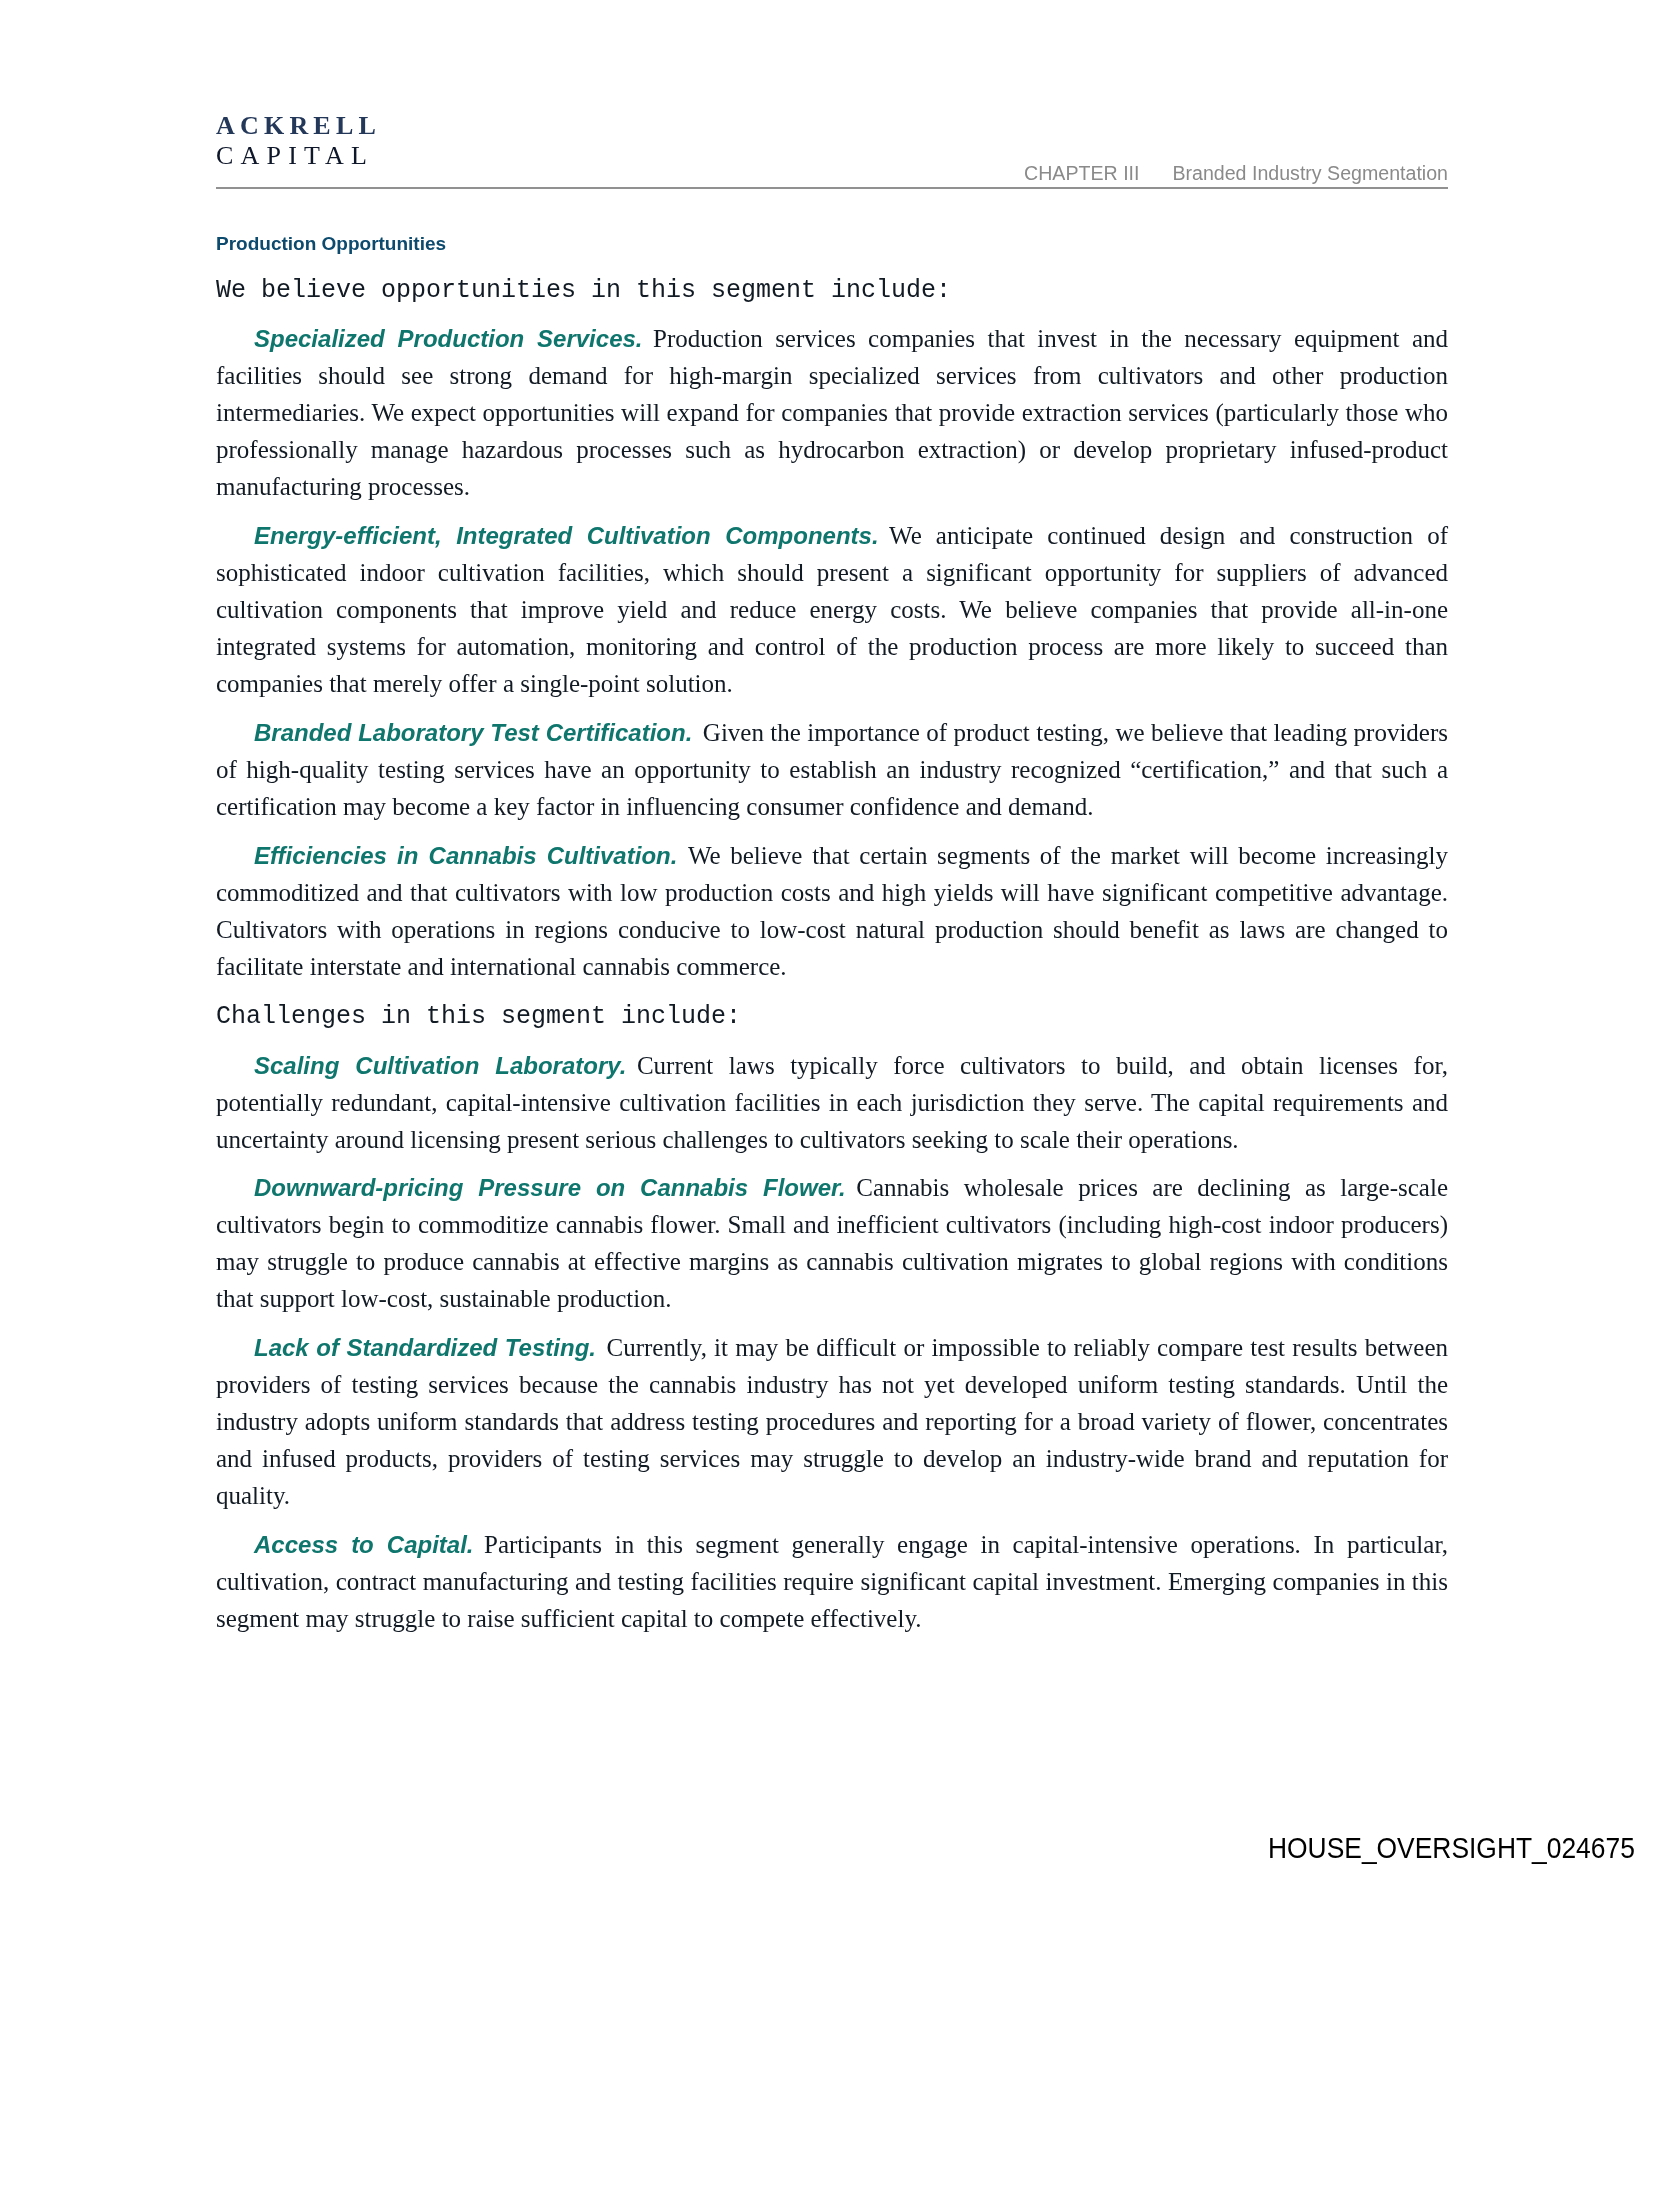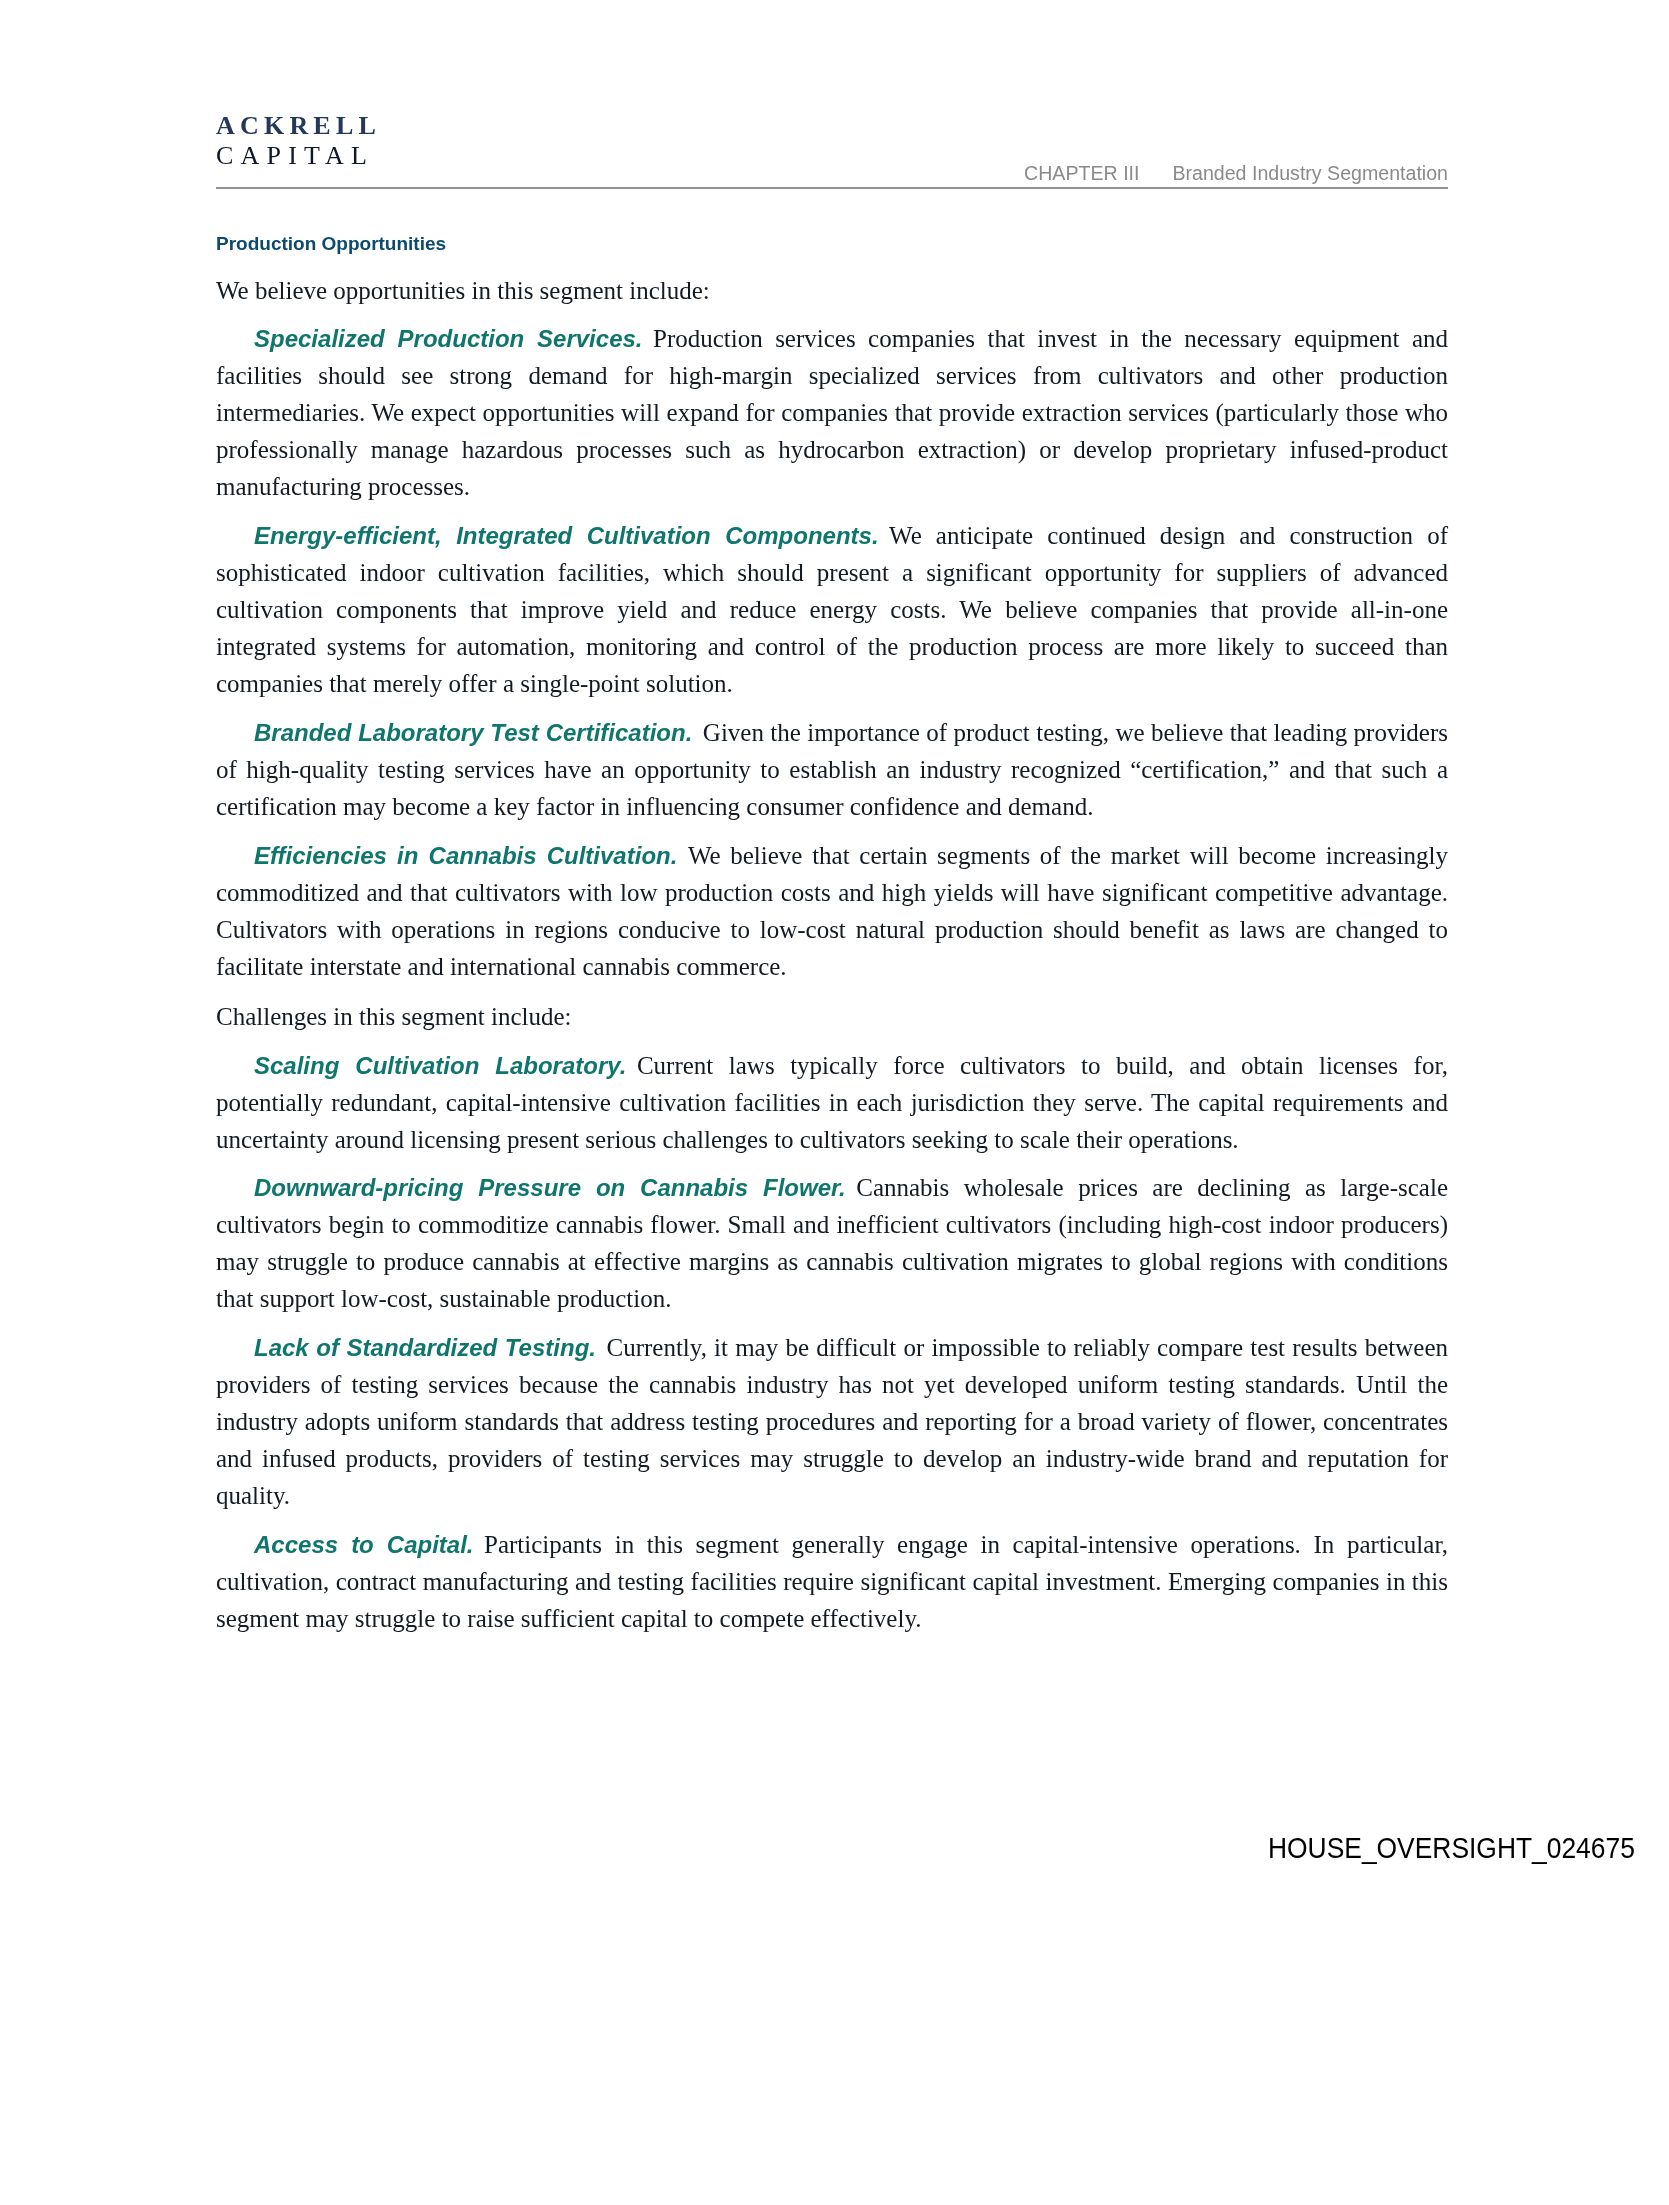--- a/index.html
+++ b/index.html
@@ -38,20 +38,21 @@
 
   
   .section-heading {
     font-family: "Liberation Sans", sans-serif; font-weight: 700;
     font-size: 19px; line-height: 31px; color: #0c4a6e;
     margin: 39px 0 0 0;
   }
   .intro {
     font-size: 25px; line-height: 37px;
     margin: 13px 0 0 0;
+    font-family: Liberation Mono, monospace;
   }
   .item {
     font-size: 25px; line-height: 37px;
     margin: 11.8px 0 0 0;
     text-align: justify; text-indent: 38px;
   }
   .runin-title {
     font-family: "Liberation Sans", sans-serif;
     font-weight: 700; font-style: italic;
     color: #0f766e; font-size: 24px;

